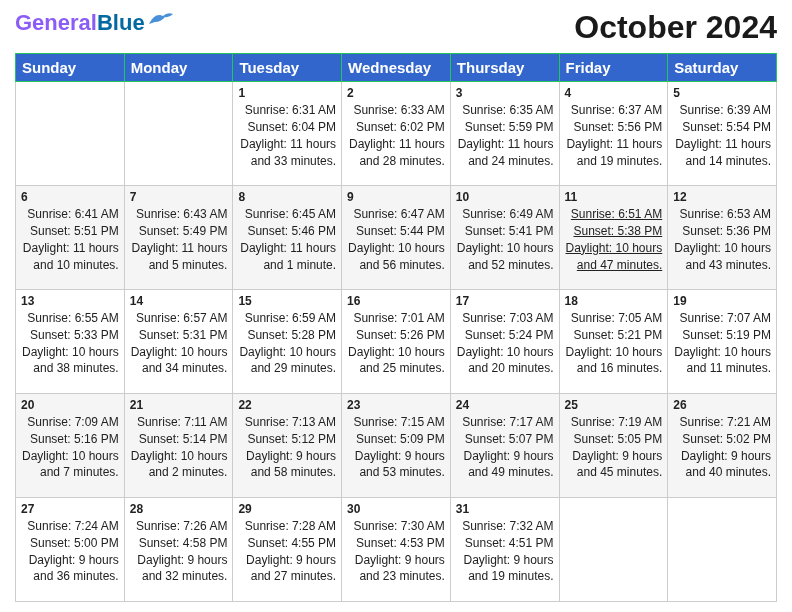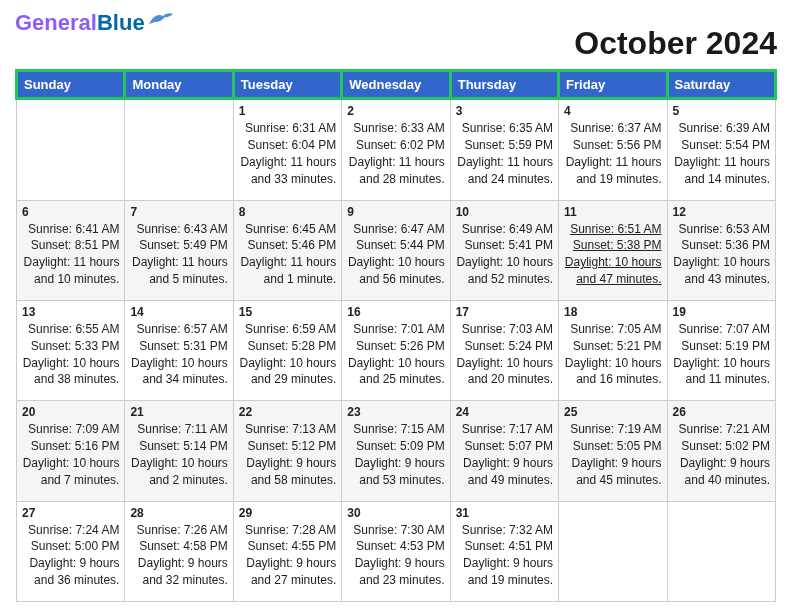--- a/index.html
+++ b/index.html
@@ -23,21 +23,20 @@
       align-items: flex-start;
       margin-bottom: 8px;
     }
     .logo {
       display: flex;
       flex-direction: column;
       align-items: flex-start;
     }
     .title-area {
       text-align: right;
-      margin-top: 16px;
     }
     .month-title {
       font-size: 32px;
       font-weight: bold;
       color: #1a1a1a;
       line-height: 1.1;
     }
     .subtitle {
       font-size: 16px;
       color: #333;
@@ -47,23 +46,23 @@
       border: 1px solid #ccc;
       border-collapse: collapse;
       width: 100%;
       table-layout: fixed;
     }
     .calendar th {
       background-color: #3366cc;
       color: #fff;
       text-align: left;
       padding: 5px 6px;
-      font-size: 13px;
+      font-size: 15px;
       font-weight: bold;
-      border: 3px solid #22c55e;
+      border: 1px solid #22c55e;
     }
     .calendar td {
       border: 1px solid #ccc;
       vertical-align: top;
       padding: 4px 5px;
       font-size: 10.5px;
       color: #222;
       background: #fff;
       height: 88px;
     }
@@ -158,21 +157,21 @@
             <div class="day-info" style="white-space: pre-line;">Sunrise: 6:39 AM
 Sunset: 5:54 PM
 Daylight: 11 hours
 and 14 minutes.</div>
           </td>
         </tr>
         <tr class="row-alt">
           <td>
             <span class="day-num">6</span>
             <div class="day-info" style="white-space: pre-line;">Sunrise: 6:41 AM
-Sunset: 8:51 PM
+Sunset: 5:51 PM
 Daylight: 11 hours
 and 10 minutes.</div>
           </td>
           <td>
             <span class="day-num">7</span>
             <div class="day-info" style="white-space: pre-line;">Sunrise: 6:43 AM
 Sunset: 5:49 PM
 Daylight: 11 hours
 and 5 minutes.</div>
           </td>

